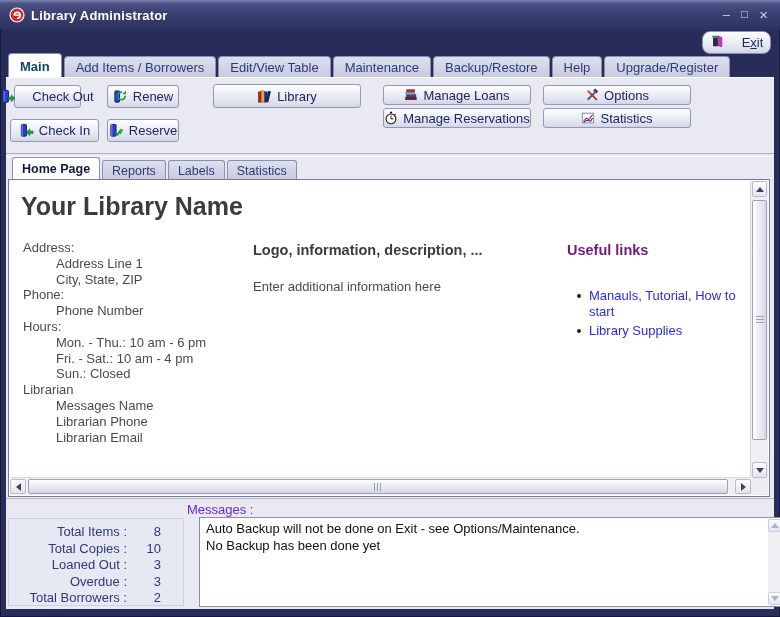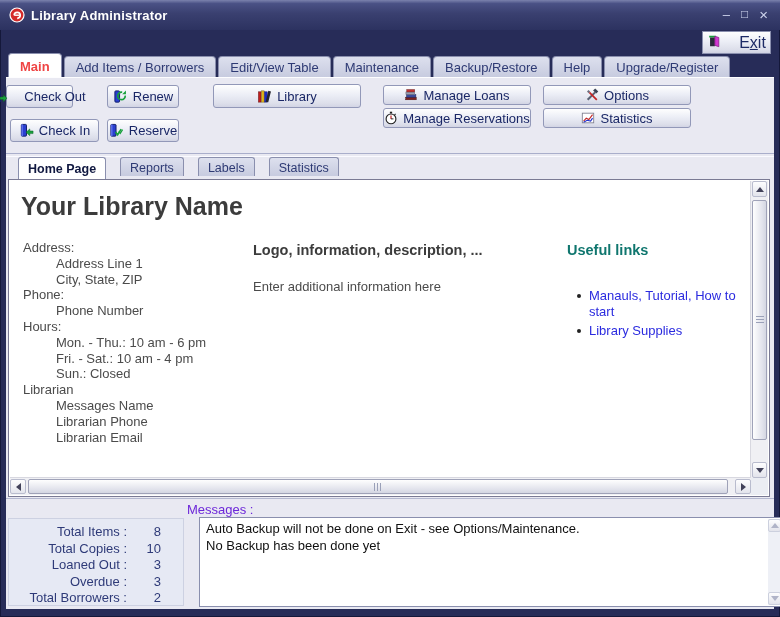--- a/index.html
+++ b/index.html
@@ -15,70 +15,70 @@
   .winctl{position:absolute;right:12px;top:0;height:28px;display:flex;align-items:center;gap:11px;
     color:#cdd3ec;font-size:13px;}
   .winctl span{cursor:default;line-height:1;}
   .winctl .mx{font-size:12px;}
   .winctl .cl{font-size:15px;}
 
   
   .exit{position:absolute;left:702px;top:31px;width:67px;height:21px;
     display:flex;align-items:center;justify-content:center;gap:18px;
     background:linear-gradient(180deg,#fefefe,#eceef6 45%,#dcdeea 85%,#d0d2e2);
-    border:1px solid #8a8fae;border-radius:0;font-size:16px;color:#1d2a66;cursor:default;}
+    border:1px solid #8a8fae;border-radius:8px;font-size:13px;color:#1d2a66;cursor:default;}
   .exit u{text-decoration:underline;}
 
   
   .tabs{position:absolute;left:8px;top:53px;height:24px;display:flex;align-items:flex-end;gap:2px;}
   .tab{box-sizing:border-box;padding:3px 11px 4px;font-size:13px;color:#2e3a74;
     background:linear-gradient(180deg,#dde0ee,#c7cbdf);
     border:1px solid #8a8fae;border-bottom:none;border-radius:4px 4px 0 0;height:21px;cursor:default;white-space:nowrap;}
-  .tab.active{background:#fff;color:#ef4444;font-weight:bold;height:24px;padding-top:5px;}
+  .tab.active{background:#fff;color:#0c4a6e;font-weight:bold;height:24px;padding-top:5px;}
 
   
   .panel{position:absolute;left:6px;top:77px;width:768px;height:531px;background:#e9e9f2;border-top:1px solid #fdfdff;}
 
   
   .tbtn{position:absolute;box-sizing:border-box;display:flex;align-items:center;justify-content:center;gap:5px;
     background:linear-gradient(180deg,#fefefe,#eceef6 45%,#dcdeea 85%,#d2d4e4);
     border:1px solid #9298b8;border-radius:3px;font-size:13px;color:#1a2766;cursor:default;white-space:nowrap;}
   .tbtn svg{flex:0 0 auto;}
-  .b-co{left:0;top:7px;width:67px;height:23px;gap:16px;}
+  .b-co{left:8px;top:7px;width:67px;height:23px;gap:16px;}
   .b-rn{left:101px;top:7px;width:72px;height:23px;}
   .b-lb{left:207px;top:6px;width:148px;height:24px;}
   .b-ml{left:377px;top:7px;width:148px;height:20px;}
   .b-op{left:537px;top:7px;width:148px;height:20px;}
   .b-ci{left:4px;top:41px;width:89px;height:23px;}
   .b-rs{left:101px;top:41px;width:72px;height:23px;}
   .b-br{left:207px;top:40px;width:148px;height:24px;}
   .b-mr{left:377px;top:30px;width:148px;height:20px;}
   .b-st{left:537px;top:30px;width:148px;height:20px;}
 
   .divider{position:absolute;left:0;top:75px;width:768px;height:2px;
     border-top:1px solid #a9aecb;border-bottom:1px solid #fafaff;}
 
   
-  .subtabs{position:absolute;left:12px;top:79px;height:22px;display:flex;align-items:flex-start;gap:14px;}
+  .subtabs{position:absolute;left:6px;top:79px;height:22px;display:flex;align-items:flex-end;gap:2px;}
   .stab{box-sizing:border-box;padding:3px 9px;font-size:12.5px;color:#2e3a74;
     background:linear-gradient(180deg,#dde0ee,#c7cbdf);
     border:1px solid #8a8fae;border-bottom:none;border-radius:3px 3px 0 0;height:19px;cursor:default;white-space:nowrap;}
   .stab.active{background:#fff;color:#101840;font-weight:bold;height:22px;padding-top:4px;}
 
   
   .content{position:absolute;left:2px;top:101px;width:762px;height:318px;background:#fff;
     border:1px solid #7a7a94;box-sizing:border-box;}
   .page-title{position:absolute;left:12px;top:12px;font-size:25px;font-weight:bold;color:#3c3c3c;}
   .info-col{position:absolute;left:14px;top:60px;width:228px;font-size:13px;color:#4b4b4b;line-height:15.8px;}
   .info-col .ind{padding-left:33px;}
   .center-col{position:absolute;left:244px;top:62px;width:290px;}
   .center-col .hd{font-size:14.5px;font-weight:bold;color:#3c3c3c;}
   .center-col .bd{margin-top:21px;font-size:13px;color:#4b4b4b;}
   .links-col{position:absolute;left:558px;top:62px;width:172px;}
-  .links-col .hd{font-size:14.5px;font-weight:bold;color:#0f766e;}
+  .links-col .hd{font-size:14.5px;font-weight:bold;color:#701a75;}
   .link-list{margin-top:30px;}
   .link-item{position:relative;padding-left:22px;font-size:13px;line-height:16px;margin-bottom:3px;}
   .link-item::before{content:"";position:absolute;left:10px;top:6px;width:4px;height:4px;border-radius:50%;background:#222;}
   .link-item a{color:#2b2bdf;text-decoration:none;cursor:pointer;}
 
   
   .vscroll{position:absolute;right:1px;top:1px;width:17px;bottom:18px;background:#f0f0f4;border-left:1px solid #d8d8e0;}
   .hscroll{position:absolute;left:1px;bottom:1px;height:17px;right:18px;background:#f0f0f4;border-top:1px solid #d8d8e0;}
   .corner{position:absolute;right:1px;bottom:1px;width:17px;height:17px;background:#ebedf3;}
   .sbtn{position:absolute;background:linear-gradient(180deg,#fdfdfe,#e3e4ec);border:1px solid #b9bcce;border-radius:2px;

